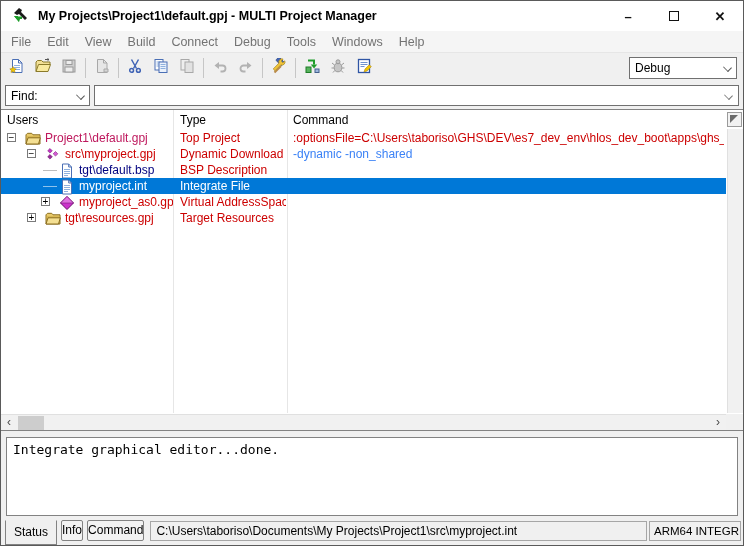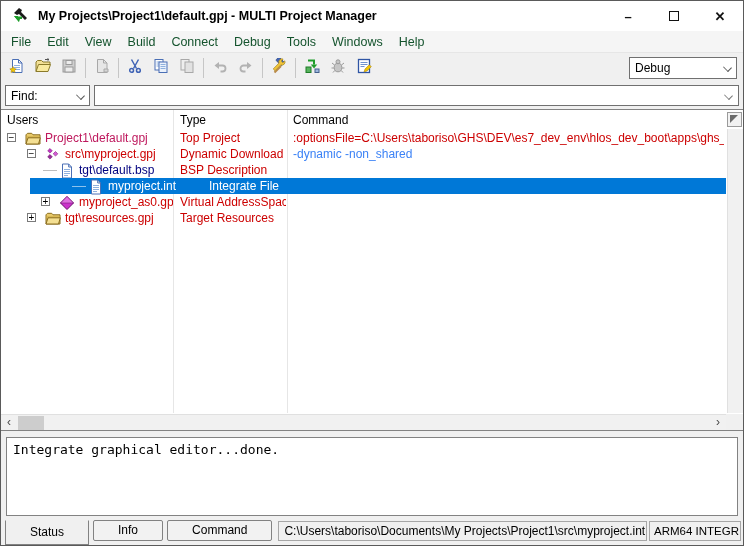--- a/index.html
+++ b/index.html
@@ -9,21 +9,21 @@
   
   .titlebar{position:absolute;top:0;left:0;right:0;height:30px;background:#ffffff;display:flex;align-items:center;font-weight:bold;}
   .app-icon{width:20px;height:20px;margin:0 8px 0 9px;flex:none;}
   .title-text{font-size:12.5px;color:#000;white-space:nowrap;}
   .win-controls{position:absolute;right:0;top:0;height:30px;display:flex;}
   .win-btn{width:46px;height:30px;display:flex;align-items:center;justify-content:center;font-size:13px;color:#111;}
   .win-btn.max span{display:block;width:10px;height:10px;border:1px solid #111;}
 
   
   .menubar{position:absolute;top:30px;left:0;right:0;height:22px;background:#f5f5f5;display:flex;align-items:center;padding-left:2px;border-bottom:1px solid #e6e6e6;}
-  .menu-item{font-size:12.5px;color:#14532d;padding:3px 8px;}
+  .menu-item{font-size:12.5px;color:#737373;padding:3px 8px;}
 
   
   .toolbar{position:absolute;top:53px;left:0;right:0;height:28px;background:#f0f0f0;display:flex;align-items:center;padding-left:3px;}
   .tb-btn{width:26px;height:24px;display:flex;align-items:center;justify-content:center;}
   .tb-sep{width:1px;height:20px;background:#c6c6c6;margin:0 3px;flex:none;}
   .combo{background:#fff;border:1px solid #707070;font-size:12px;display:flex;align-items:center;padding-left:5px;position:relative;color:#000;}
   .combo .chev{position:absolute;right:5px;top:6px;width:7px;height:7px;border-right:1.4px solid #555;border-bottom:1.4px solid #555;transform:rotate(45deg) scale(1,.8);}
   .debug-combo{position:absolute;right:6px;top:3px;width:108px;height:22px;}
 
   
@@ -34,21 +34,21 @@
 
   
   .tree{position:absolute;top:108px;left:0;right:0;height:322px;background:#fff;border-top:1px solid #828282;border-bottom:1px solid #828282;}
   .col-line{position:absolute;top:0;bottom:17px;width:1px;background:#e6e6e6;}
   .tree-header{position:absolute;top:0;left:0;right:17px;height:20px;font-size:12px;color:#000;}
   .th{position:absolute;top:3px;white-space:nowrap;}
   .corner-btn{position:absolute;right:1px;top:2px;width:15px;height:15px;border:1px solid #9a9a9a;background:#f2f2f2;display:flex;align-items:flex-start;}
   .corner-tri{width:0;height:0;margin:2px 0 0 2px;border-top:8px solid #6a6a6a;border-right:8px solid transparent;}
   .rows{position:absolute;top:20px;left:0;right:17px;}
   .trow{position:relative;height:16px;font-size:12px;line-height:16px;white-space:nowrap;}
-  .trow.selected{background:#0078d7;margin-left:29px;}
+  .trow.selected{background:#0078d7;}
   .exp{position:absolute;top:3px;width:9px;height:9px;border:1px solid #7a7a7a;background:#fff;color:#000;font-size:10px;line-height:7px;text-align:center;}
   .dash{position:absolute;top:8px;height:1px;background:#bdbdbd;}
   .trow.selected .dash{background:rgba(255,255,255,.55);}
   .ticon{position:absolute;top:1px;width:15px;height:14px;}
   .tname,.ttype,.topts{position:absolute;top:0;overflow:hidden;}
   .ttype{left:179px;width:106px;}
   .topts{left:292px;right:2px;}
 
   
   .vscroll{position:absolute;top:19px;bottom:17px;right:0;width:16px;background:#f1f1f1;border-left:1px solid #e0e0e0;}
@@ -58,22 +58,22 @@
   .h-arrow.right{right:0;}
   .h-thumb{position:absolute;left:17px;top:1px;width:26px;height:14px;background:#cdcdcd;}
   .scroll-corner{position:absolute;right:0;bottom:0;width:17px;height:16px;background:#f0f0f0;}
 
   
   .output{position:absolute;top:436px;left:5px;right:5px;height:79px;background:#fff;border:1px solid #828282;padding:4px 6px;font-family:"DejaVu Sans Mono","Liberation Mono",monospace;font-size:13px;color:#000;}
 
   
   .bottombar{position:absolute;top:515px;left:0;right:0;height:29px;display:flex;align-items:center;background:#f0f0f0;}
   .tabs{display:flex;align-items:center;margin-left:4px;}
-  .tab{font-size:12px;color:#000;border:1px solid #828282;background:#f2f2f2;padding:2px 24px 3px;margin-right:4px;border-radius:2px;}
-  .tab.active{border-top:1px solid #f0f0f0;border-radius:0;background:#f0f0f0;padding:4px 24px 5px;margin-top:3px;}
+  .tab{font-size:12px;color:#000;border:1px solid #828282;background:#f2f2f2;padding:2px 0 3px;margin-right:4px;border-radius:2px;}
+  .tab.active{border-top:1px solid #f0f0f0;border-radius:0;background:#f0f0f0;padding:4px 8px 5px;margin-top:3px;}
   .path-box{flex:1;height:20px;border:1px solid #a6a6a6;background:#f0f0f0;font-size:12px;line-height:18px;padding-left:5px;overflow:hidden;white-space:nowrap;margin-left:2px;}
   .target-box{width:92px;height:20px;border:1px solid #a6a6a6;background:#f0f0f0;font-size:11.5px;line-height:18px;padding-left:4px;margin:0 2px;white-space:nowrap;overflow:hidden;}
 </style>
 </head>
 <body>
 
 <div class="window">
 
   <div class="titlebar">
     <span class="app-icon">

